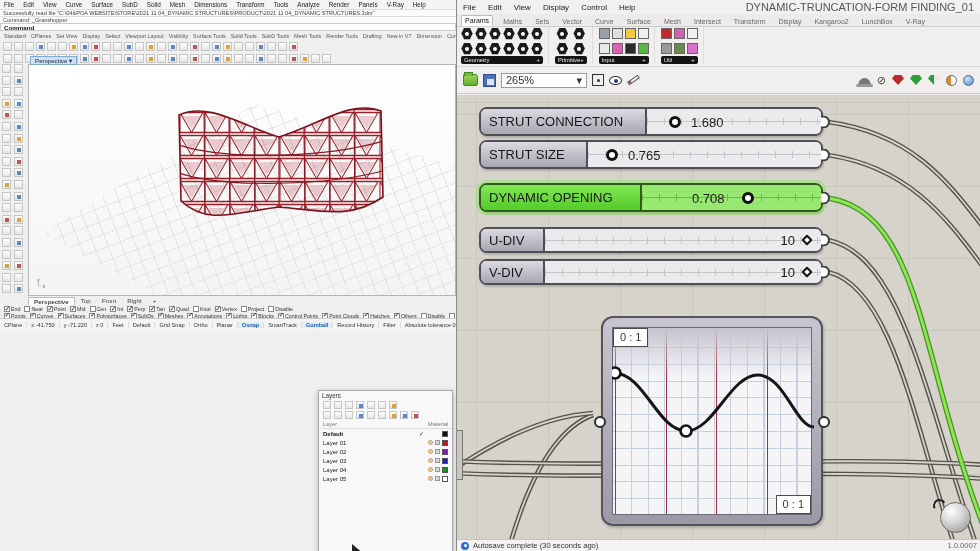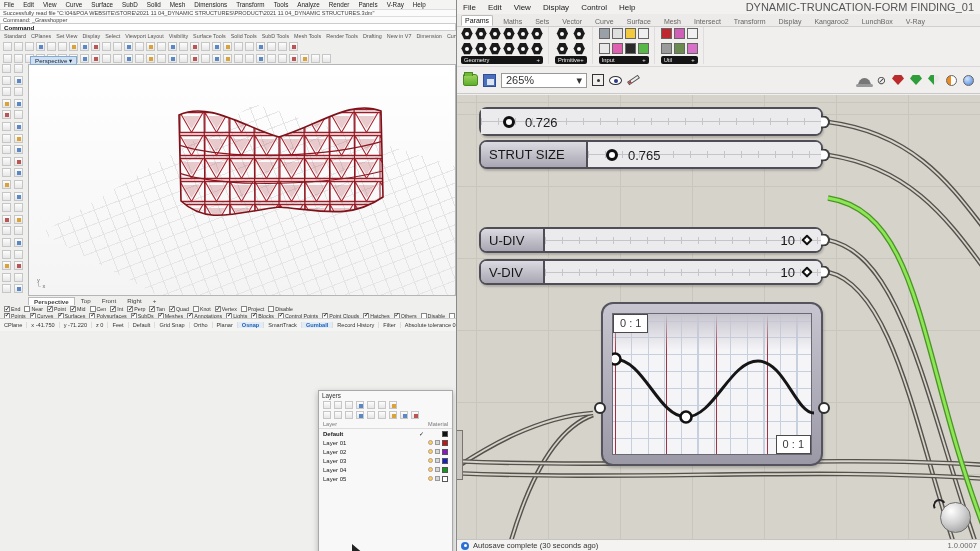--- a/index.html
+++ b/index.html
@@ -118,21 +118,21 @@
 .s1{top:12px}.s2{top:45px}.s3{top:88px}
 .s4{top:132px;height:26px}.s5{top:164px;height:26px}
 .s1 .sl-label{width:166px}.s2 .sl-label{width:107px}.s3 .sl-label{width:161px}
 .s4 .sl-label,.s5 .sl-label{width:64px}
 .s1 .sl-knob{left:22px}.s1 .sl-value{left:44px}
 .s2 .sl-knob{left:18px}.s2 .sl-value{left:40px}
 .s3 .sl-knob{left:100px}.s3 .sl-value{left:50px}
 .s4 .sl-value{right:26px}.s4 .sl-knob{right:10px}
 .s5 .sl-value{right:26px}.s5 .sl-knob{right:10px}
 
-.gmap{position:absolute;left:144px;top:207px;width:222px;height:164px;border:2px solid #55535d;border-radius:12px;background:linear-gradient(#c7c5cf,#9b99a6);z-index:2;box-shadow:1px 2px 3px rgba(0,0,0,.2)}
+.gmap{position:absolute;left:144px;top:221px;width:222px;height:210px;border:2px solid #55535d;border-radius:12px;background:linear-gradient(#c7c5cf,#9b99a6);z-index:2;box-shadow:1px 2px 3px rgba(0,0,0,.2)}
 .gplot{position:absolute;inset:9px;border:1px solid #6a6872;background:
  linear-gradient(#c6c5cf,rgba(255,255,255,0) 26%),
  repeating-linear-gradient(90deg,#a23240 0 1.2px,transparent 1.2px 50.6px),
  repeating-linear-gradient(90deg,#c7d0df 0 1px,transparent 1px 16.5px),
  repeating-linear-gradient(0deg,#c7d0df 0 1px,transparent 1px 16.8px);
  background-color:#f5f4f7;background-position:0 0,2px 0,2px 0,0 2px}
 .gcurve{position:absolute;inset:9px}
 .glabel{position:absolute;background:#fff;border:1.5px solid #4a4a4a;font-size:11px;color:#3a3a3a;padding:0 6px;line-height:17px;z-index:3}
 .glabel.tl{left:10px;top:10px}
 .glabel.br{right:10px;bottom:10px}
@@ -776,31 +776,40 @@
           <g>
             <path d="M371,103 C465,118 462,262 526,430" stroke="#4c9427" stroke-width="5.4"></path>
             <path d="M371,103 C465,118 462,262 526,430" stroke="#8ce655" stroke-width="2.8"></path>
           </g>
         </g>
       </svg>
 
       <div class="edgecomp"></div>
 
       <div class="slider s1">
+        <div class="sl-label">STRUT CONNECTION</div>
         <div class="sl-track">
           <span class="sl-knob"></span>
-          <span class="sl-value">0.726</span>
+          <span class="sl-value">1.680</span>
         </div>
         <span class="sl-nub"></span>
       </div>
       <div class="slider s2">
         <div class="sl-label">STRUT SIZE</div>
         <div class="sl-track">
           <span class="sl-knob"></span>
           <span class="sl-value">0.765</span>
+        </div>
+        <span class="sl-nub"></span>
+      </div>
+      <div class="slider s3 green">
+        <div class="sl-label">DYNAMIC OPENING</div>
+        <div class="sl-track">
+          <span class="sl-value">0.708</span>
+          <span class="sl-knob"></span>
         </div>
         <span class="sl-nub"></span>
       </div>
       <div class="slider s4">
         <div class="sl-label">U-DIV</div>
         <div class="sl-track">
           <span class="sl-value">10</span>
           <span class="sl-knob diamond"></span>
         </div>
         <span class="sl-nub"></span>

